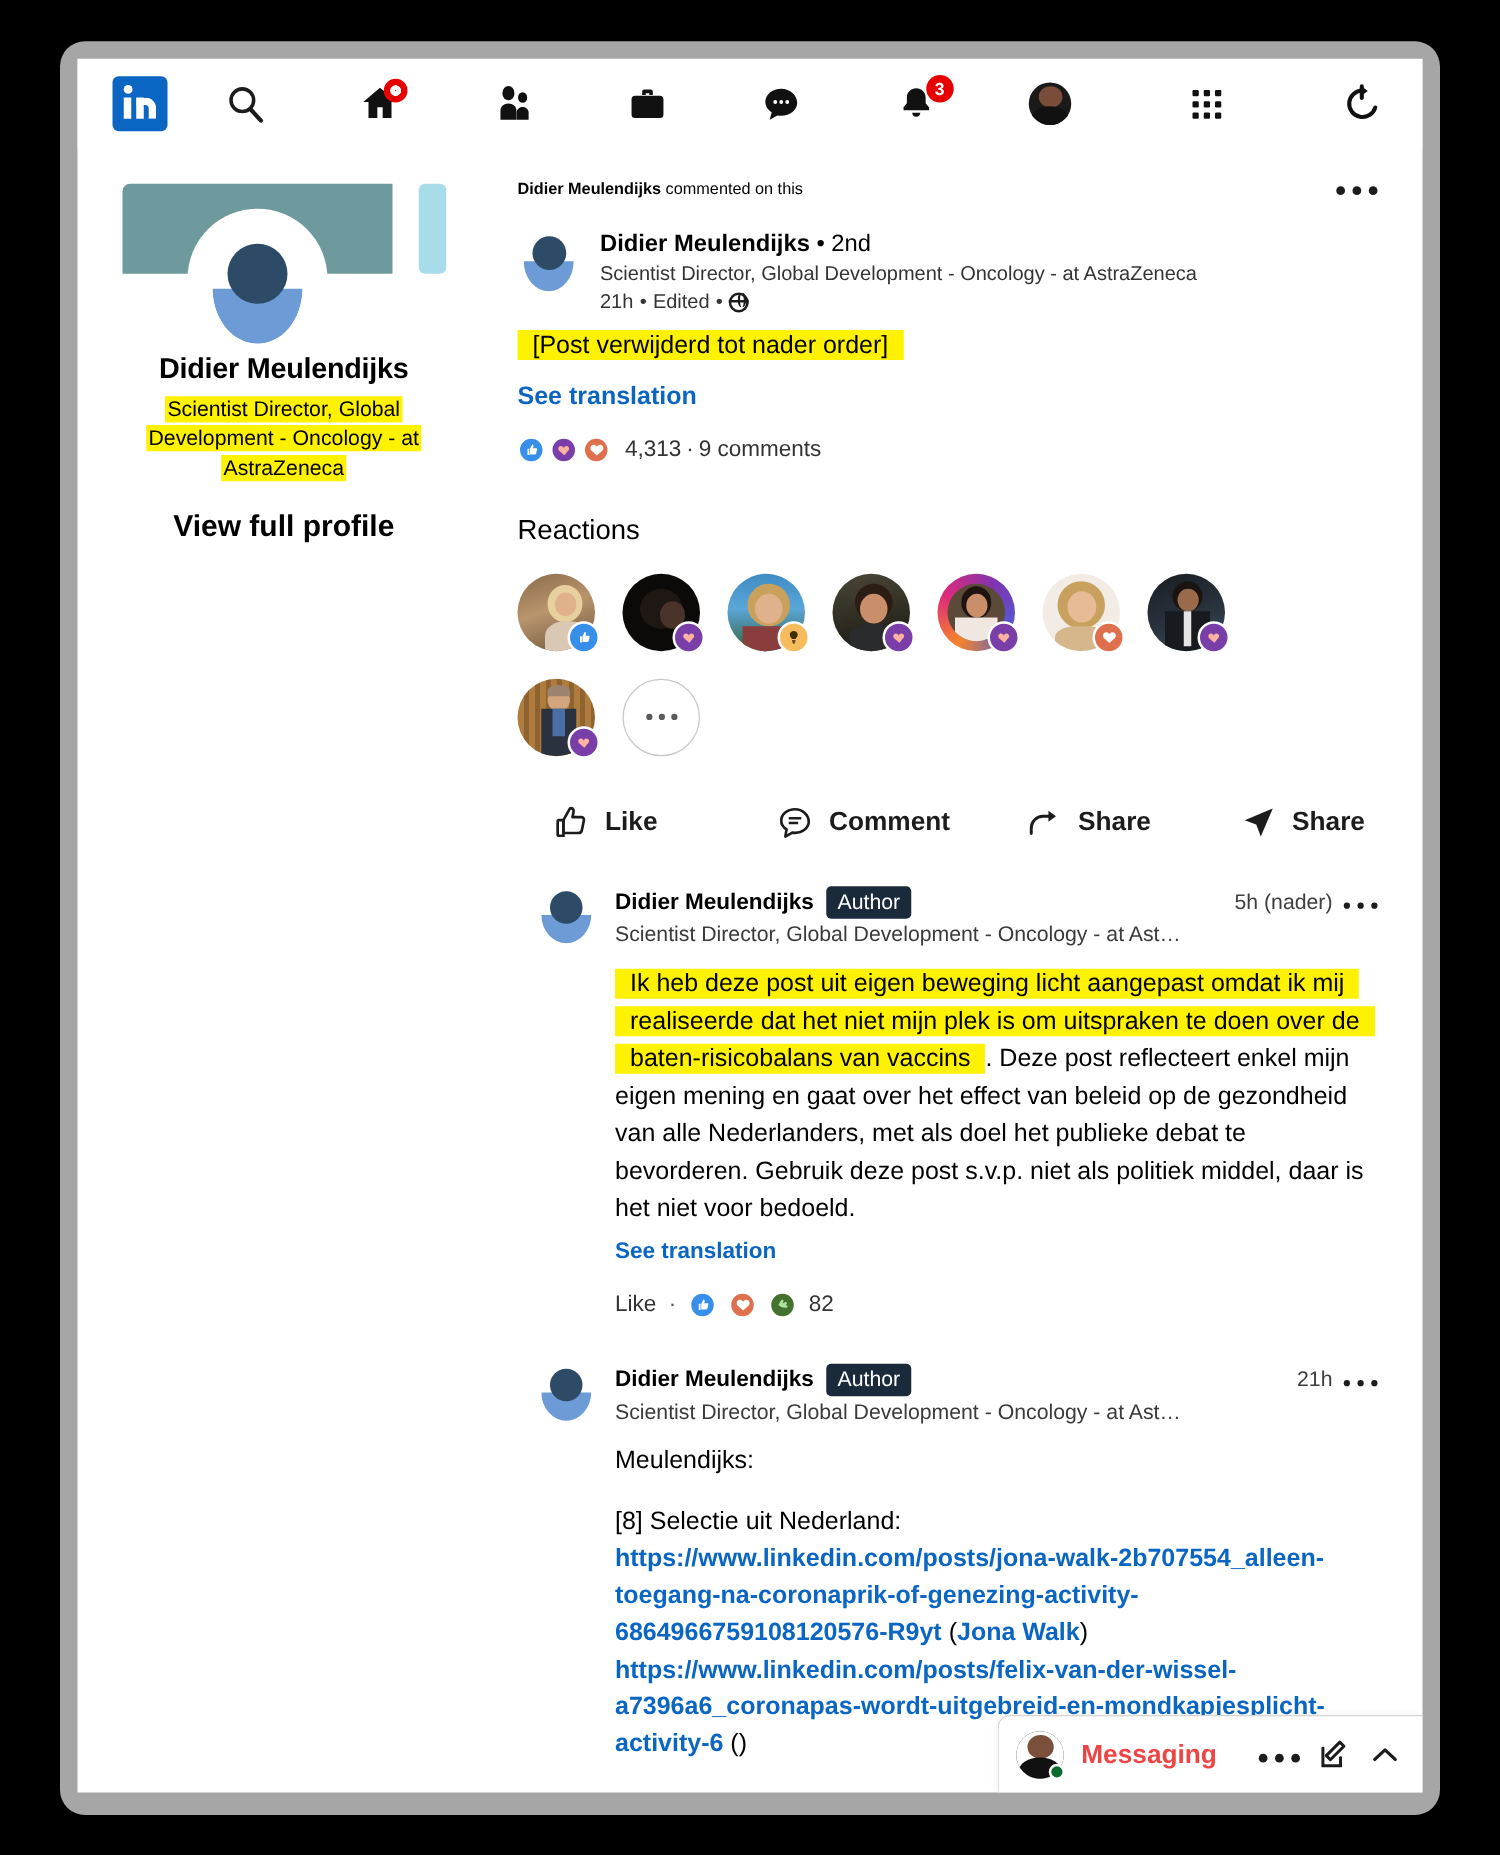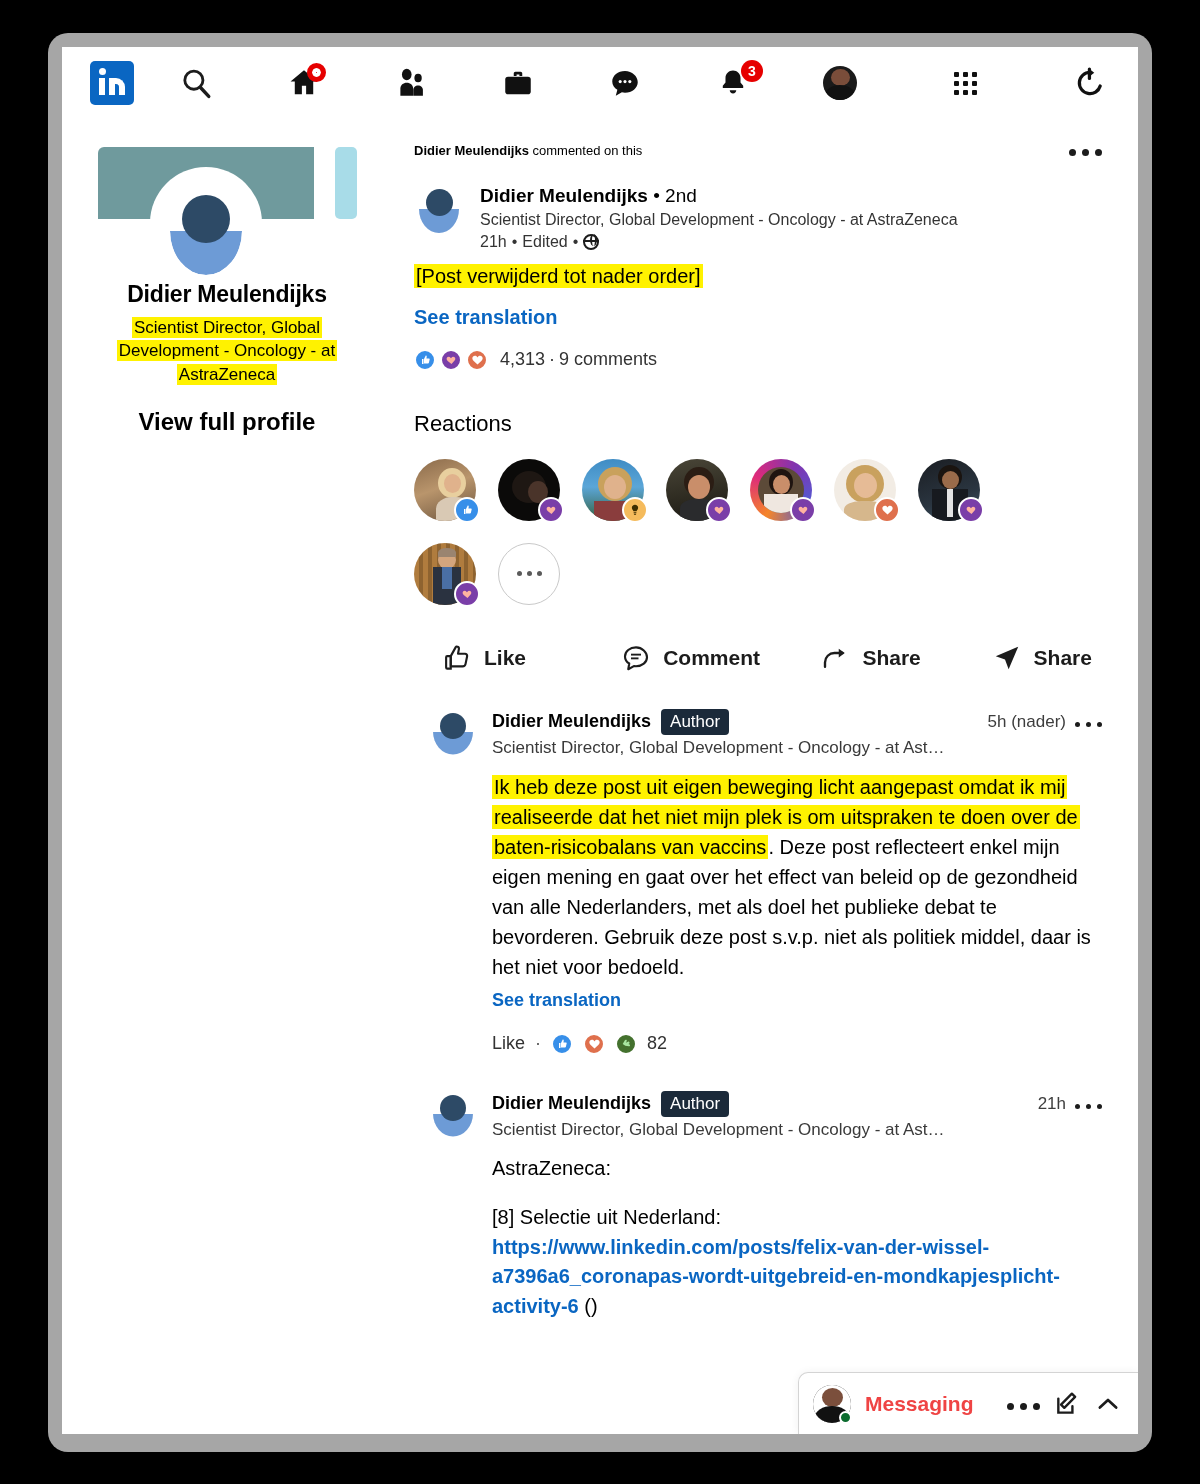--- a/index.html
+++ b/index.html
@@ -234,21 +234,21 @@
   }
   .globe::after {
     content:''; position:absolute; left:-2px; top:4px;
     width:16px; height:0; border-top:2px solid #1c1c1c;
   }
 
   .post-body {
     margin-top: 14px;
     font-size: 20px; color: #000;
   }
-  .hl { background: #fff200; padding: 1px 2px; box-decoration-break: clone; -webkit-box-decoration-break: clone; }
+  .hl { background: #fff200; padding: 1px 12px; box-decoration-break: clone; -webkit-box-decoration-break: clone; }
   .link-blue { color: #0a66c2; font-weight: 700; cursor: pointer; }
   .see-translation {
     margin-top: 18px;
     font-size: 20px; font-weight: 700; color: #0a66c2; cursor: pointer;
   }
 
   .reaction-summary {
     margin-top: 20px;
     display: flex; align-items: center; gap: 4px;
     font-size: 18px; color: #333;
@@ -804,23 +804,24 @@
               <span>21h</span>
               <span class="dots-h">
                     <i></i>
                     <i></i>
                     <i></i>
                   </span>
             </div>
           </div>
           <div class="c-sub">Scientist Director, Global Development - Oncology - at Ast…</div>
           <div class="c-text refs">
-            <div>AstraZeneca:</div>
+            <div>Meulendijks:</div>
             <div class="refs-blank"></div>
             <div>[8] Selectie uit Nederland:</div>
+            <div><span class="link-blue">https://www.linkedin.com/posts/jona-walk-2b707554_alleen-toegang-na-coronaprik-of-genezing-activity-6864966759108120576-R9yt</span> (<span class="link-blue">Jona Walk</span>)</div>
             <div><span class="link-blue">https://www.linkedin.com/posts/felix-van-der-wissel-a7396a6_coronapas-wordt-uitgebreid-en-mondkapjesplicht-activity-6</span> ()</div>
 
           </div>
         </div>
       </div>
 
     </div>
   </div>
 
   <div class="msg-dock">

